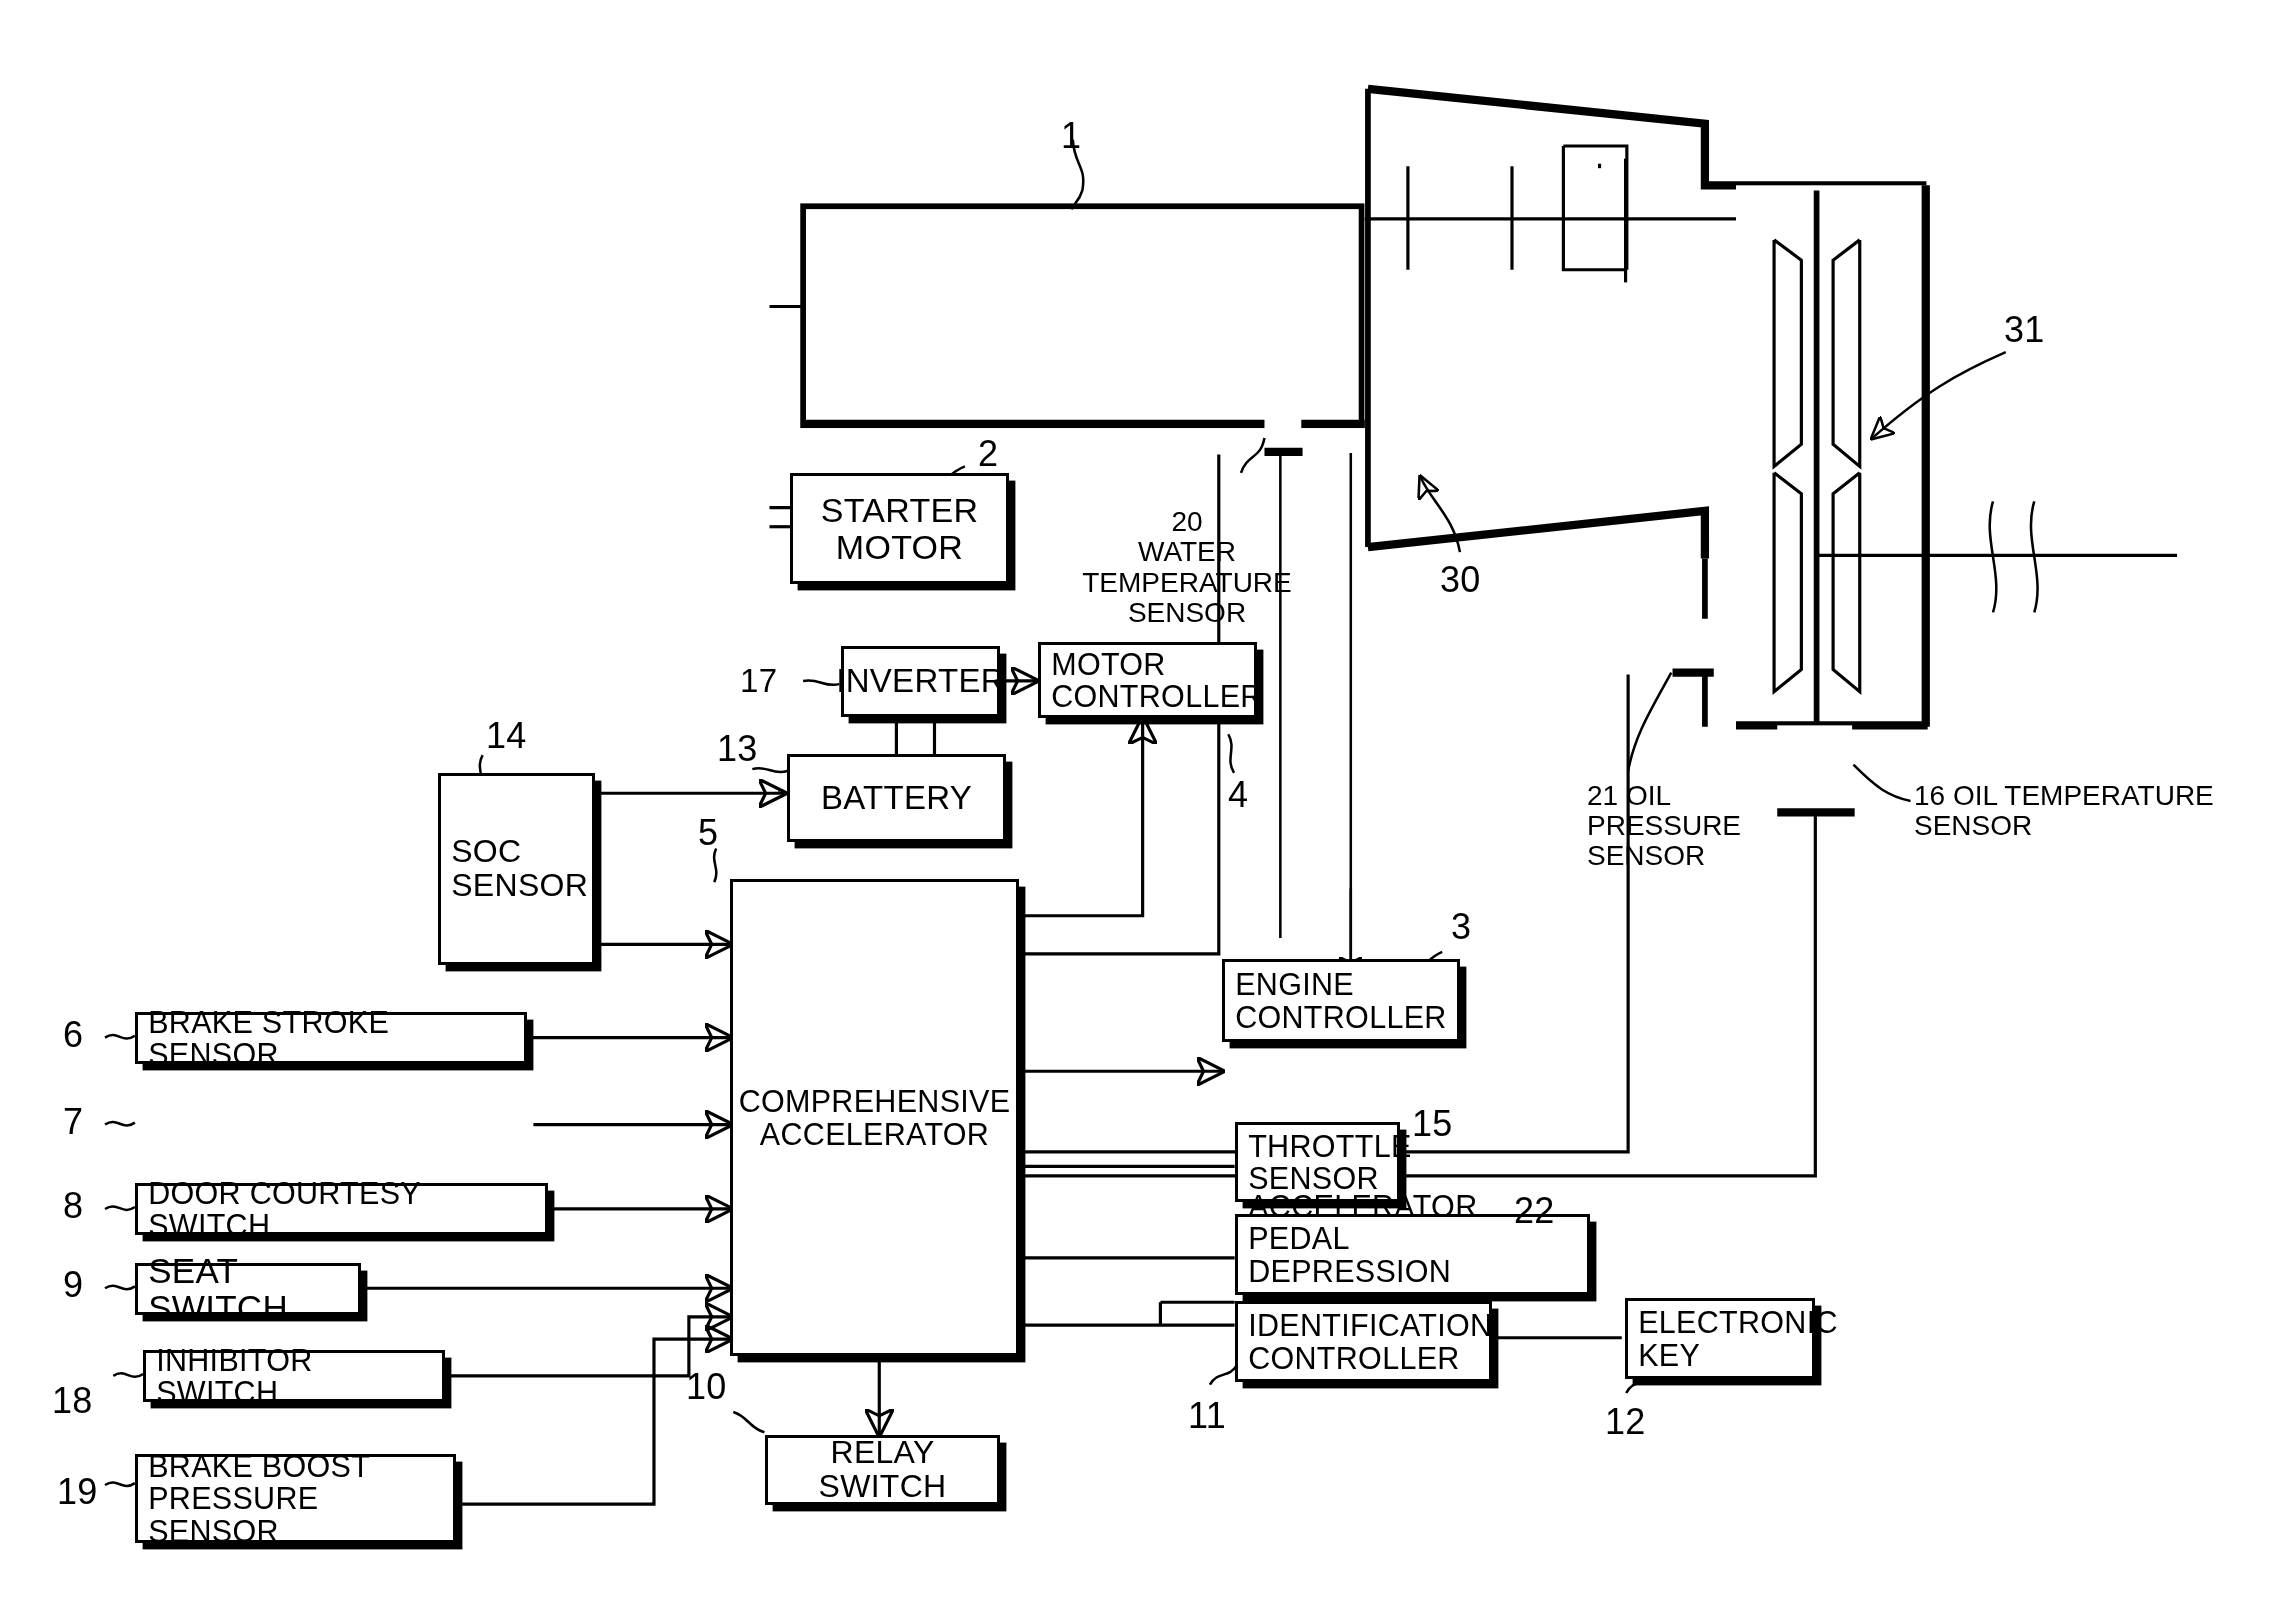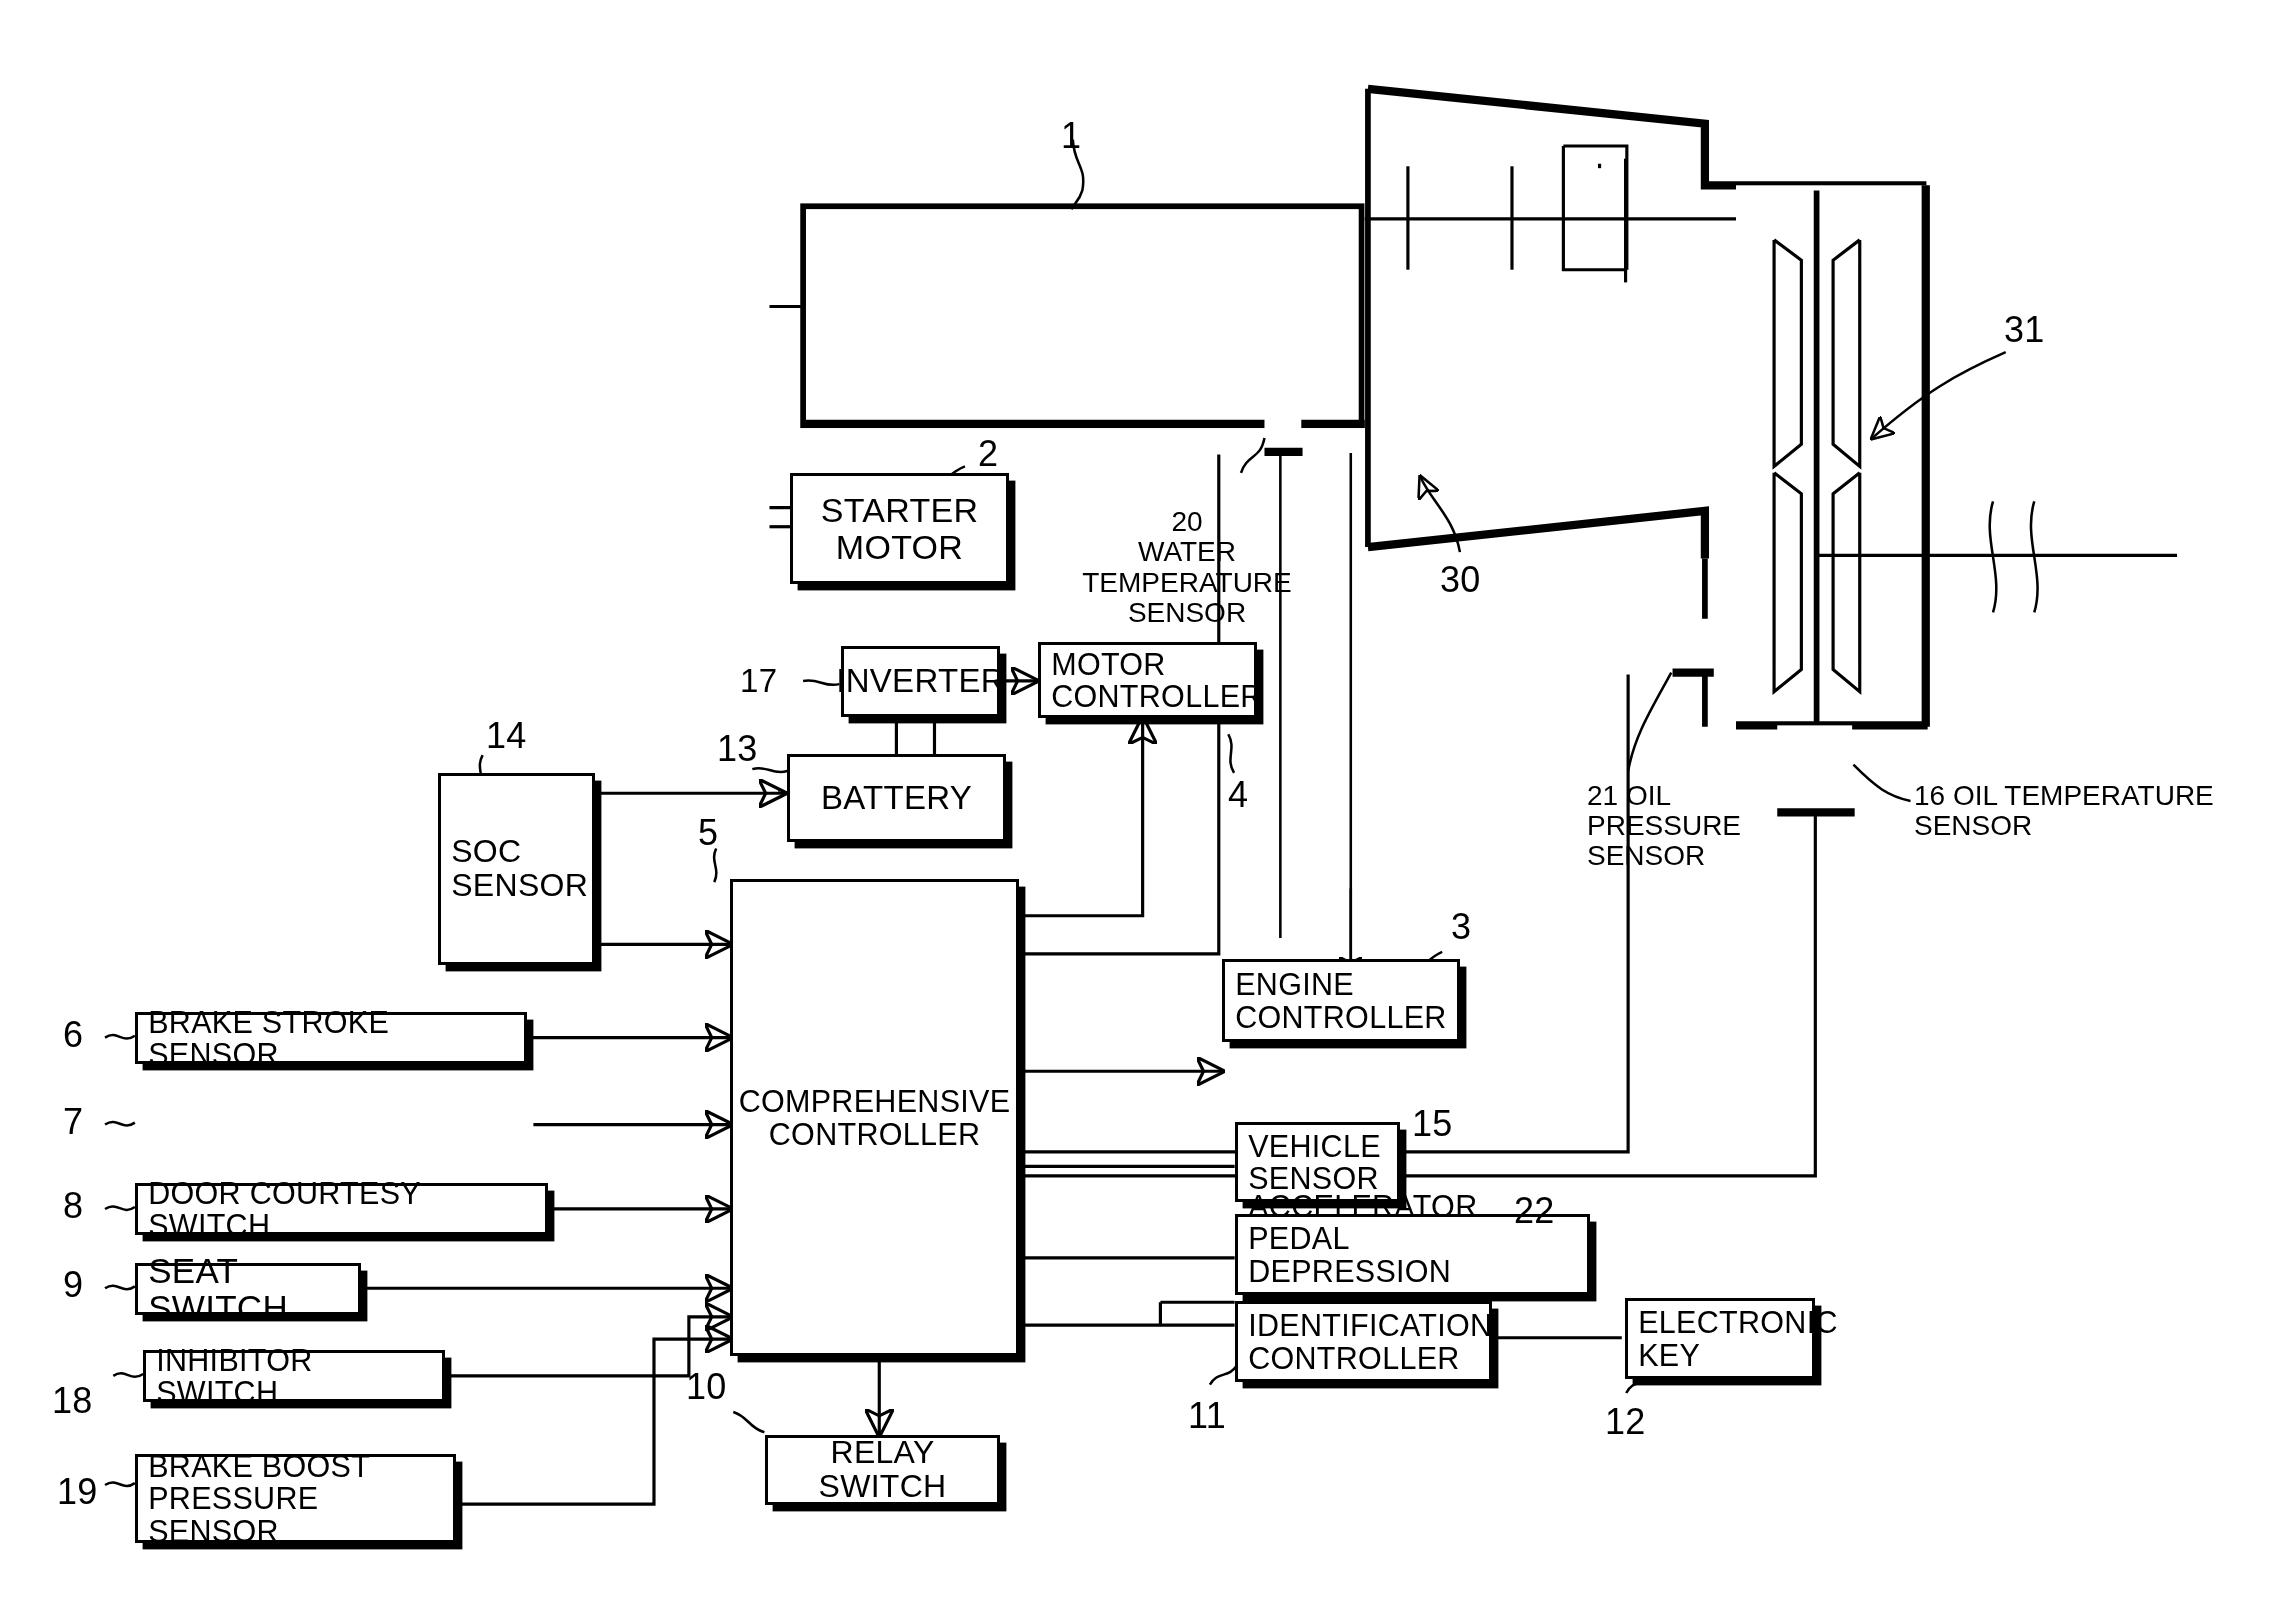--- a/index.html
+++ b/index.html
@@ -310,32 +310,32 @@
   <div class="ref big" style="left:717px;top:730px;">13</div>
 
   <div class="box lft" style="left:438px;top:773px;width:157px;height:192px;font-size:32px;">
     <span class="txt">SOC
 SENSOR</span>
   </div>
   <div class="ref big" style="left:486px;top:717px;">14</div>
 
   <div class="box" style="left:730px;top:879px;width:289px;height:477px;font-size:30.5px;">
     <span class="txt">COMPREHENSIVE
-CONTROLLER</span>
+ACCELERATOR</span>
   </div>
   <div class="ref big" style="left:698px;top:814px;">5</div>
 
   <div class="box lft" style="left:1222px;top:959px;width:238px;height:83px;font-size:30.5px;">
     <span class="txt">ENGINE
 CONTROLLER</span>
   </div>
   <div class="ref big" style="left:1451px;top:908px;">3</div>
 
   <div class="box lft" style="left:1235px;top:1122px;width:165px;height:80px;font-size:30.5px;">
-    <span class="txt">VEHICLE
+    <span class="txt">THROTTLE
 SENSOR</span>
   </div>
   <div class="ref big" style="left:1412px;top:1105px;">15</div>
 
   <div class="box lft" style="left:1235px;top:1214px;width:355px;height:81px;font-size:30.5px;">
     <span class="txt">ACCELERATOR PEDAL
 DEPRESSION SENSOR</span>
   </div>
   <div class="ref big" style="left:1514px;top:1192px;">22</div>
 

